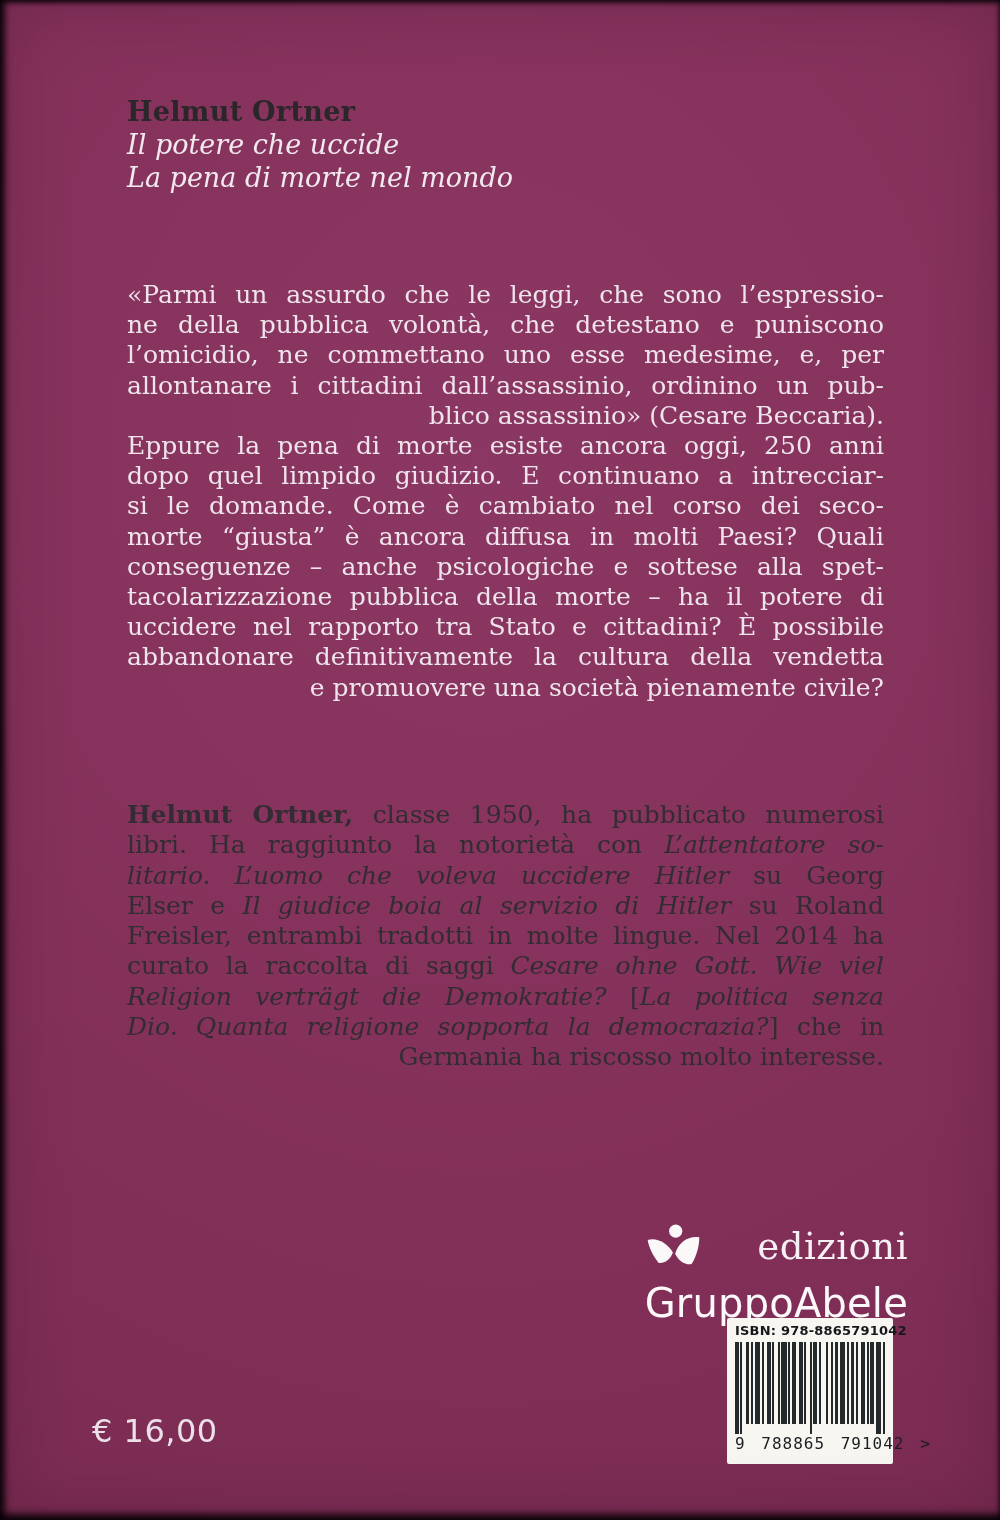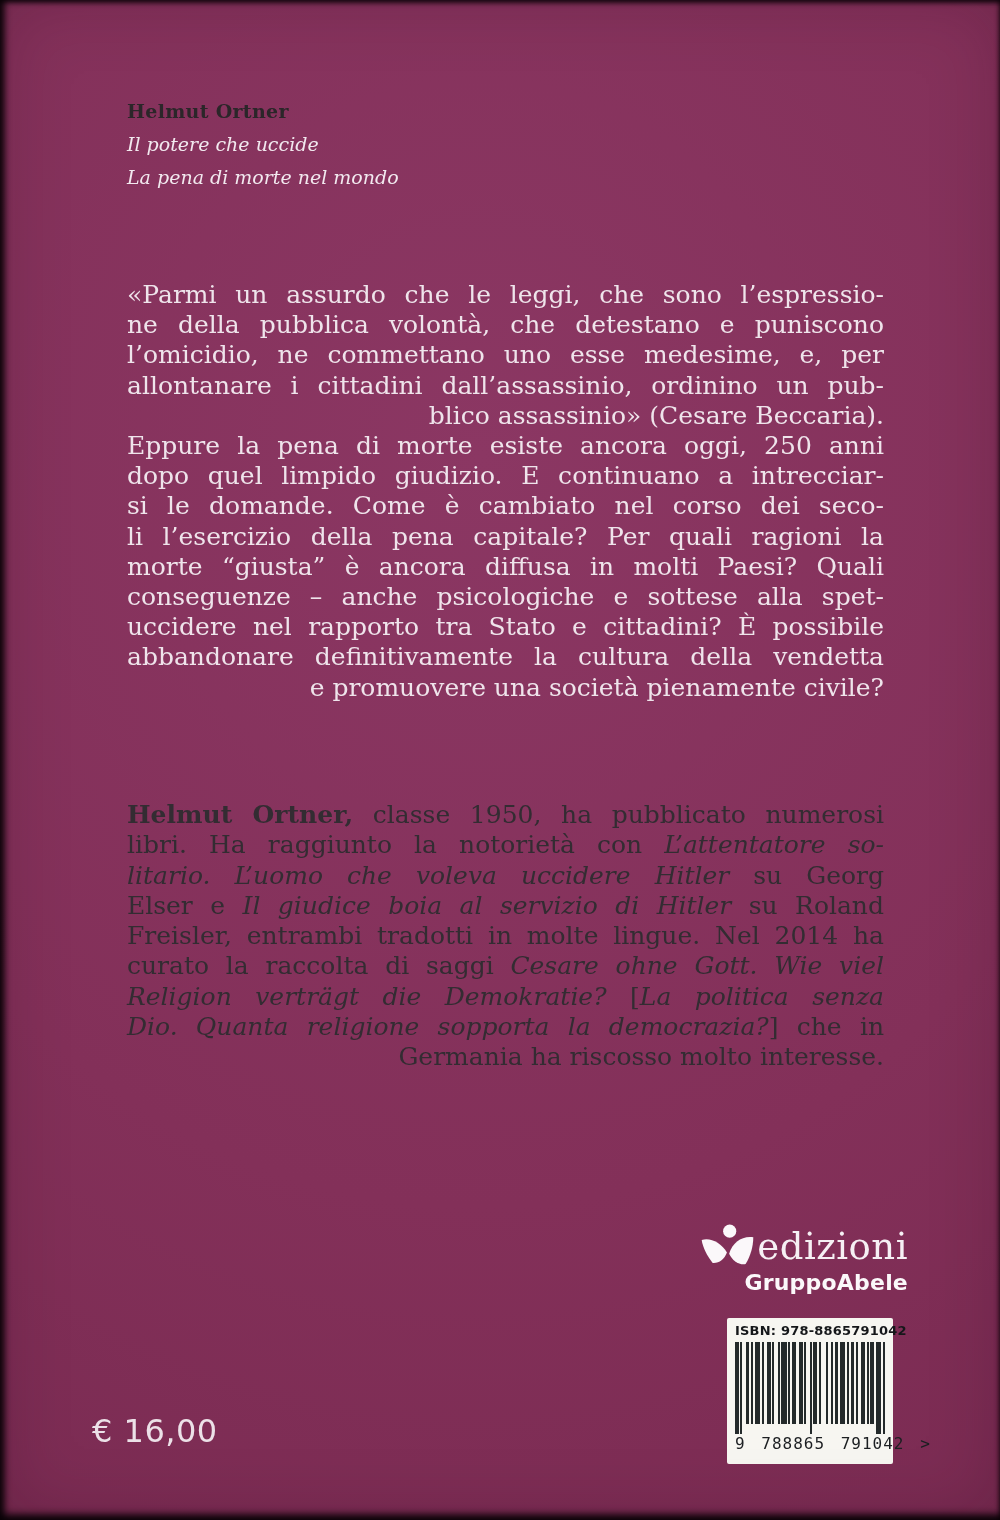--- a/index.html
+++ b/index.html
@@ -14,38 +14,38 @@
   .vignette{
     position:absolute;inset:0;pointer-events:none;z-index:9;
     box-shadow:
       inset 7px 0 6px -2px rgba(8,2,6,.85),
       inset 0 5px 5px -2px rgba(8,2,6,.8),
       inset 0 -8px 7px -2px rgba(8,2,6,.9),
       inset -3px 0 4px -2px rgba(8,2,6,.45),
       inset 0 0 70px rgba(42,8,28,.22);
   }
   
-  .head{position:absolute;left:127px;top:95px;line-height:33px;font-size:19px;}
+  .head{position:absolute;left:127px;top:95px;line-height:33px;font-size:27px;}
   .head .author{font-weight:bold;color:#2b2629;letter-spacing:.3px;}
   .head .title{font-style:italic;color:#f2e9ef;}
   
   .textblock{position:absolute;left:127px;width:757px;color:#efe4eb;}
   .blurb{top:280px;font-size:25px;line-height:30.2px;}
   .bio{top:800px;font-size:25px;line-height:30.3px;color:#332c32;}
   .tline{text-align:right;}
   .tline.just{text-align:justify;text-align-last:justify;}
   .tline .it{font-style:italic;margin-top:20px;}
   .tline .bd{font-weight:bold;}
   
   .publisher{position:absolute;right:92px;top:1224px;text-align:right;z-index:2;}
   .prow1{display:flex;align-items:center;justify-content:space-between;gap:1px;}
   .logo-ic{display:inline-block;width:57px;height:45px;}
   .logo-ic svg{width:100%;height:100%;display:block;}
   .edz{font-family:"DejaVu Serif", serif;font-size:37px;color:#f6f0f4;letter-spacing:.5px;line-height:1;}
-  .gab{font-family:"DejaVu Sans", sans-serif;font-weight:bold;font-size:22px;color:#fbf8fa;line-height:1;margin-top:3px;letter-spacing:.2px;}
+  .gab{font-family:"DejaVu Sans", sans-serif;font-weight:normal;font-size:40px;color:#fbf8fa;line-height:1;margin-top:14px;letter-spacing:.2px;}
   
   .barcode{
     position:absolute;left:727px;top:1318px;width:166px;height:146px;
     background:#f7f6f1;border-radius:2px;z-index:2;
     box-sizing:border-box;padding:5px 8px 4px 8px;
     display:flex;flex-direction:column;
   }
   .isbn{font-family:"DejaVu Sans", sans-serif;font-weight:bold;font-size:13px;color:#15171a;text-align:center;letter-spacing:.2px;white-space:nowrap;}
   .bars{display:flex;align-items:flex-start;height:90px;margin-top:4px;}
   .bar{height:82px;background:#242a2b;}
@@ -71,23 +71,23 @@
 
   <section class="textblock blurb">
       <div class="tline just"><span>«Parmi un assurdo che le leggi, che sono l’espressio-</span></div>
       <div class="tline just"><span>ne della pubblica volontà, che detestano e puniscono</span></div>
       <div class="tline just"><span>l’omicidio, ne commettano uno esse medesime, e, per</span></div>
       <div class="tline just"><span>allontanare i cittadini dall’assassinio, ordinino un pub-</span></div>
       <div class="tline"><span>blico assassinio» (Cesare Beccaria).</span></div>
       <div class="tline just"><span>Eppure la pena di morte esiste ancora oggi, 250 anni</span></div>
       <div class="tline just"><span>dopo quel limpido giudizio. E continuano a intrecciar-</span></div>
       <div class="tline just"><span>si le domande. Come è cambiato nel corso dei seco-</span></div>
-      <div class="tline just"><span>li l’esercizio della pena capitale? Per quali ragioni la</span></div>
       <div class="tline just"><span>morte “giusta” è ancora diffusa in molti Paesi? Quali</span></div>
       <div class="tline just"><span>conseguenze – anche psicologiche e sottese alla spet-</span></div>
+      <div class="tline just"><span>tacolarizzazione pubblica della morte – ha il potere di</span></div>
       <div class="tline just"><span>uccidere nel rapporto tra Stato e cittadini? È possibile</span></div>
       <div class="tline just"><span>abbandonare definitivamente la cultura della vendetta</span></div>
       <div class="tline"><span>e promuovere una società pienamente civile?</span></div>
     </section>
 
   <section class="textblock bio">
       <div class="tline just"><span class="bd">Helmut Ortner,</span><span> classe 1950, ha pubblicato numerosi</span></div>
       <div class="tline just"><span>libri. Ha raggiunto la notorietà con </span><span class="it">L’attentatore so-</span></div>
       <div class="tline just"><span class="it">litario. L’uomo che voleva uccidere Hitler</span><span> su Georg</span></div>
       <div class="tline just"><span>Elser e </span><span class="it">Il giudice boia al servizio di Hitler</span><span> su Roland</span></div>

